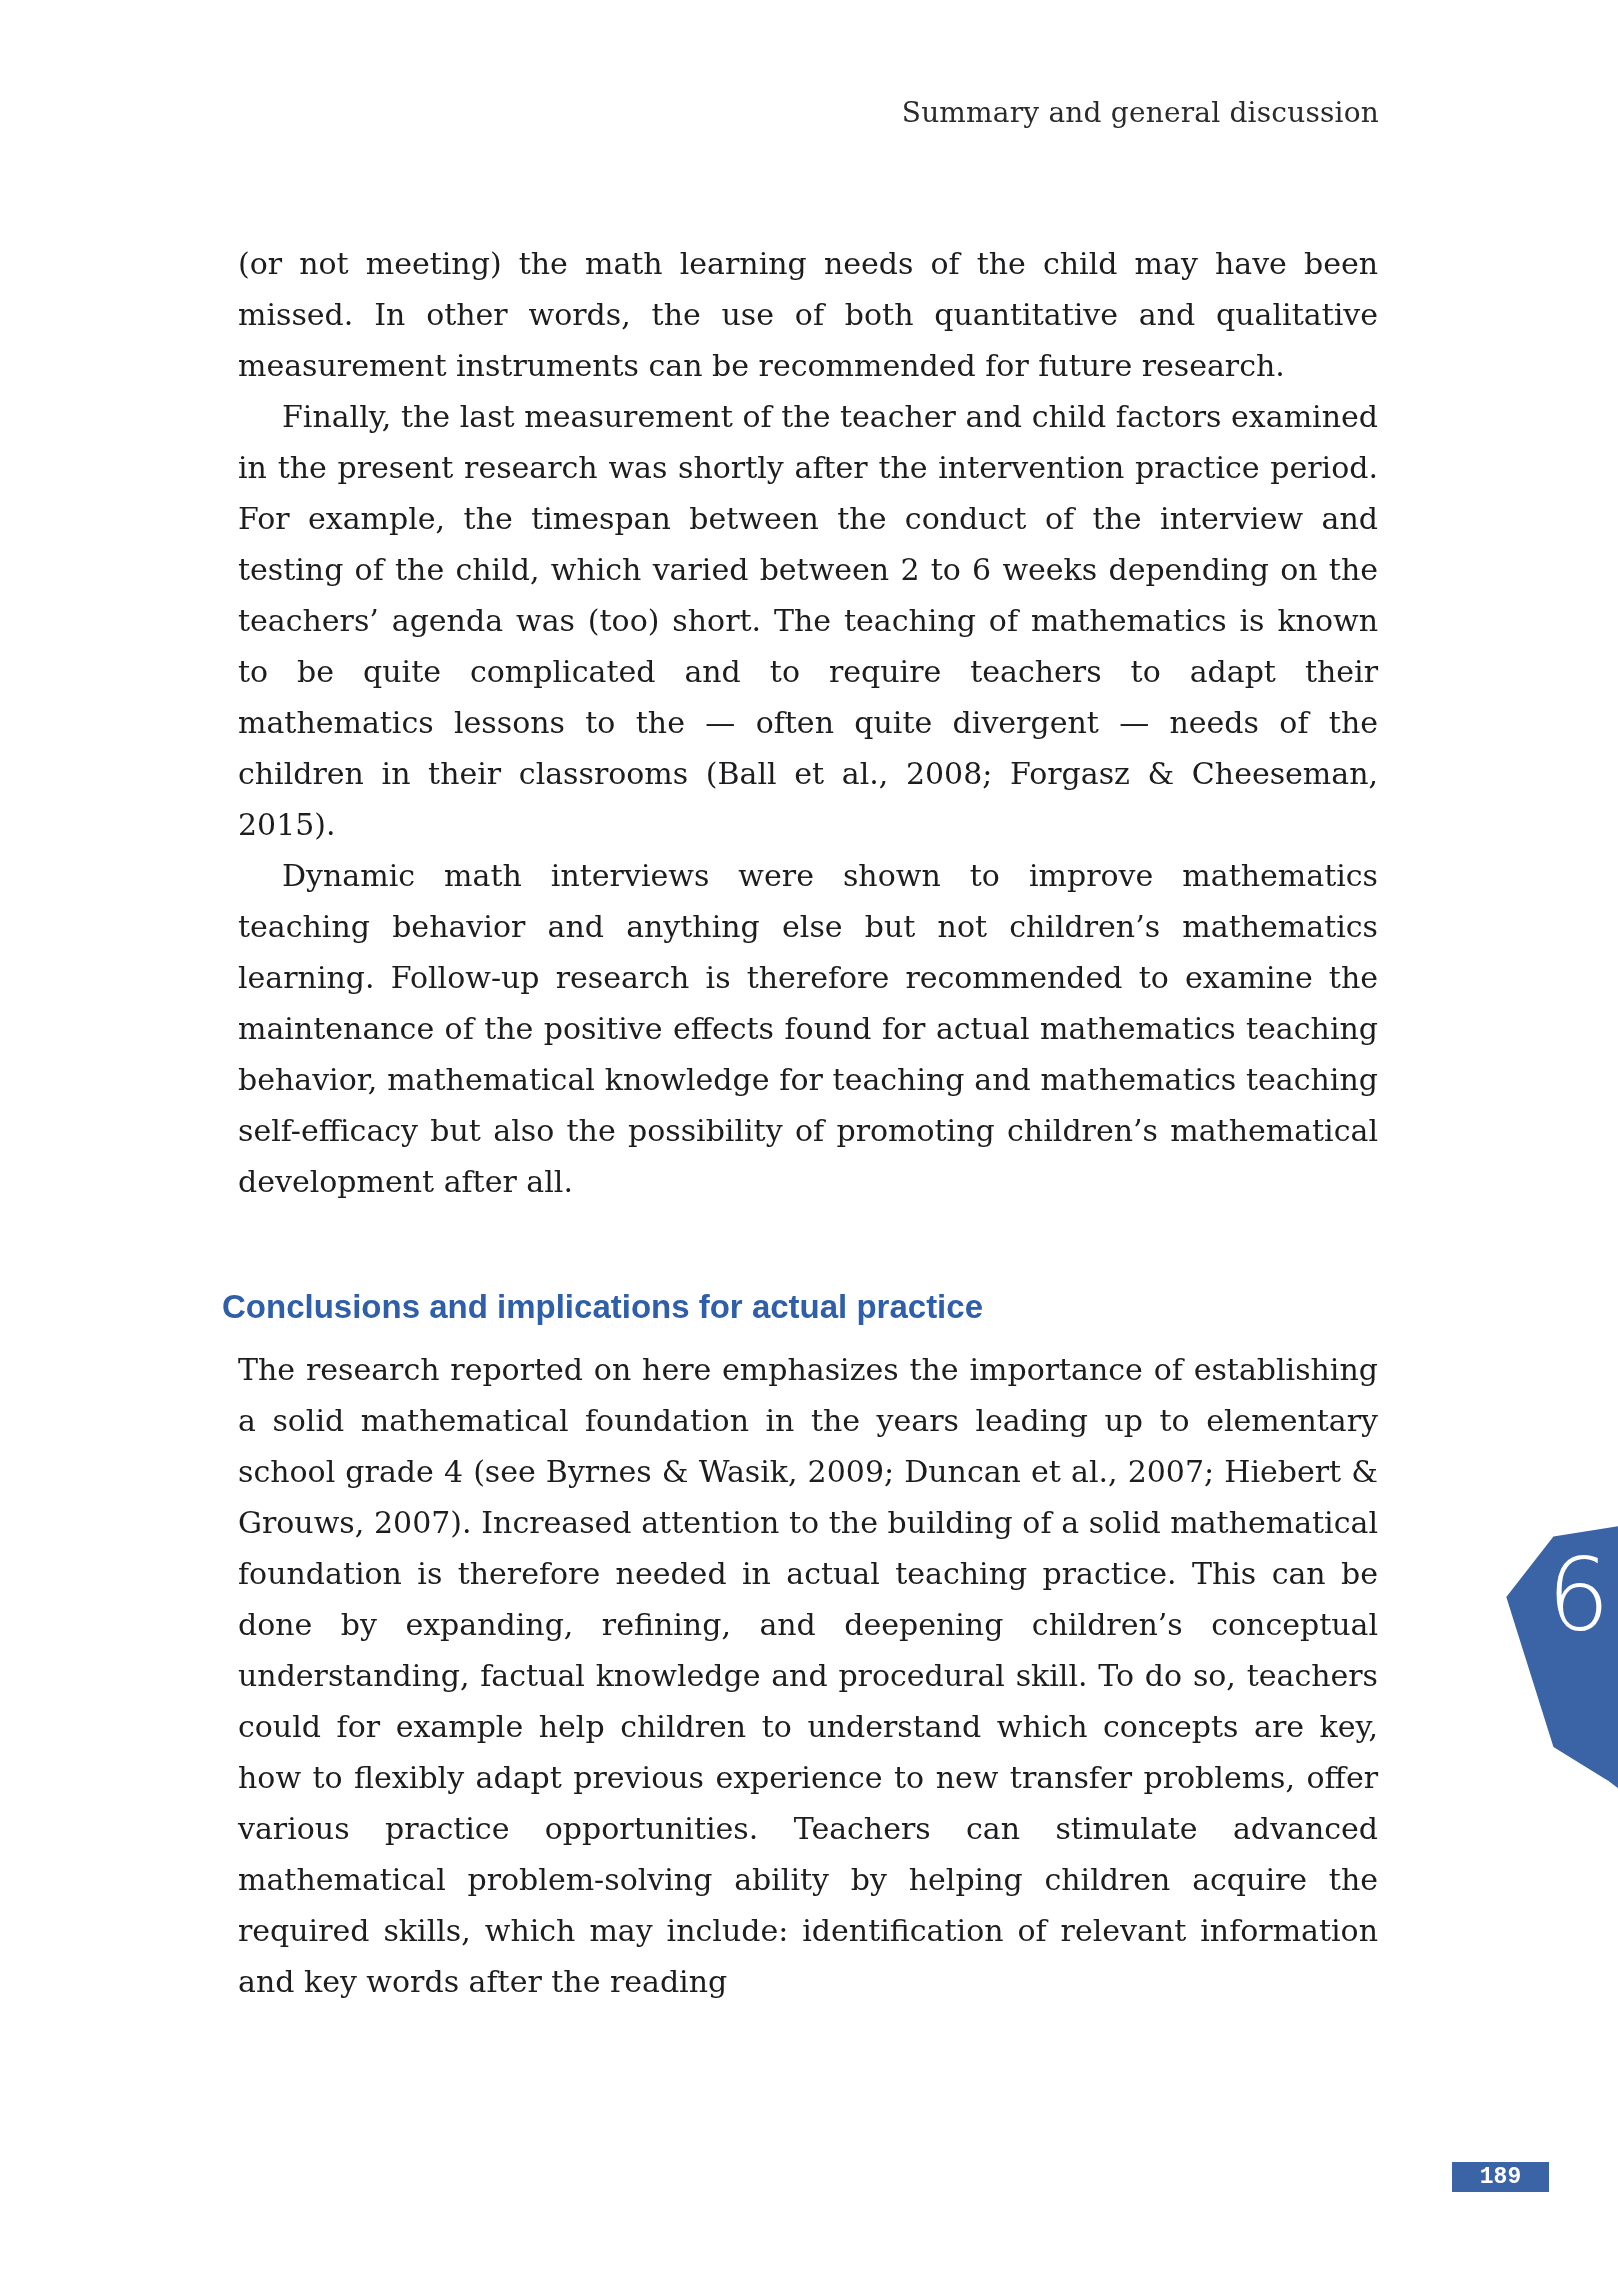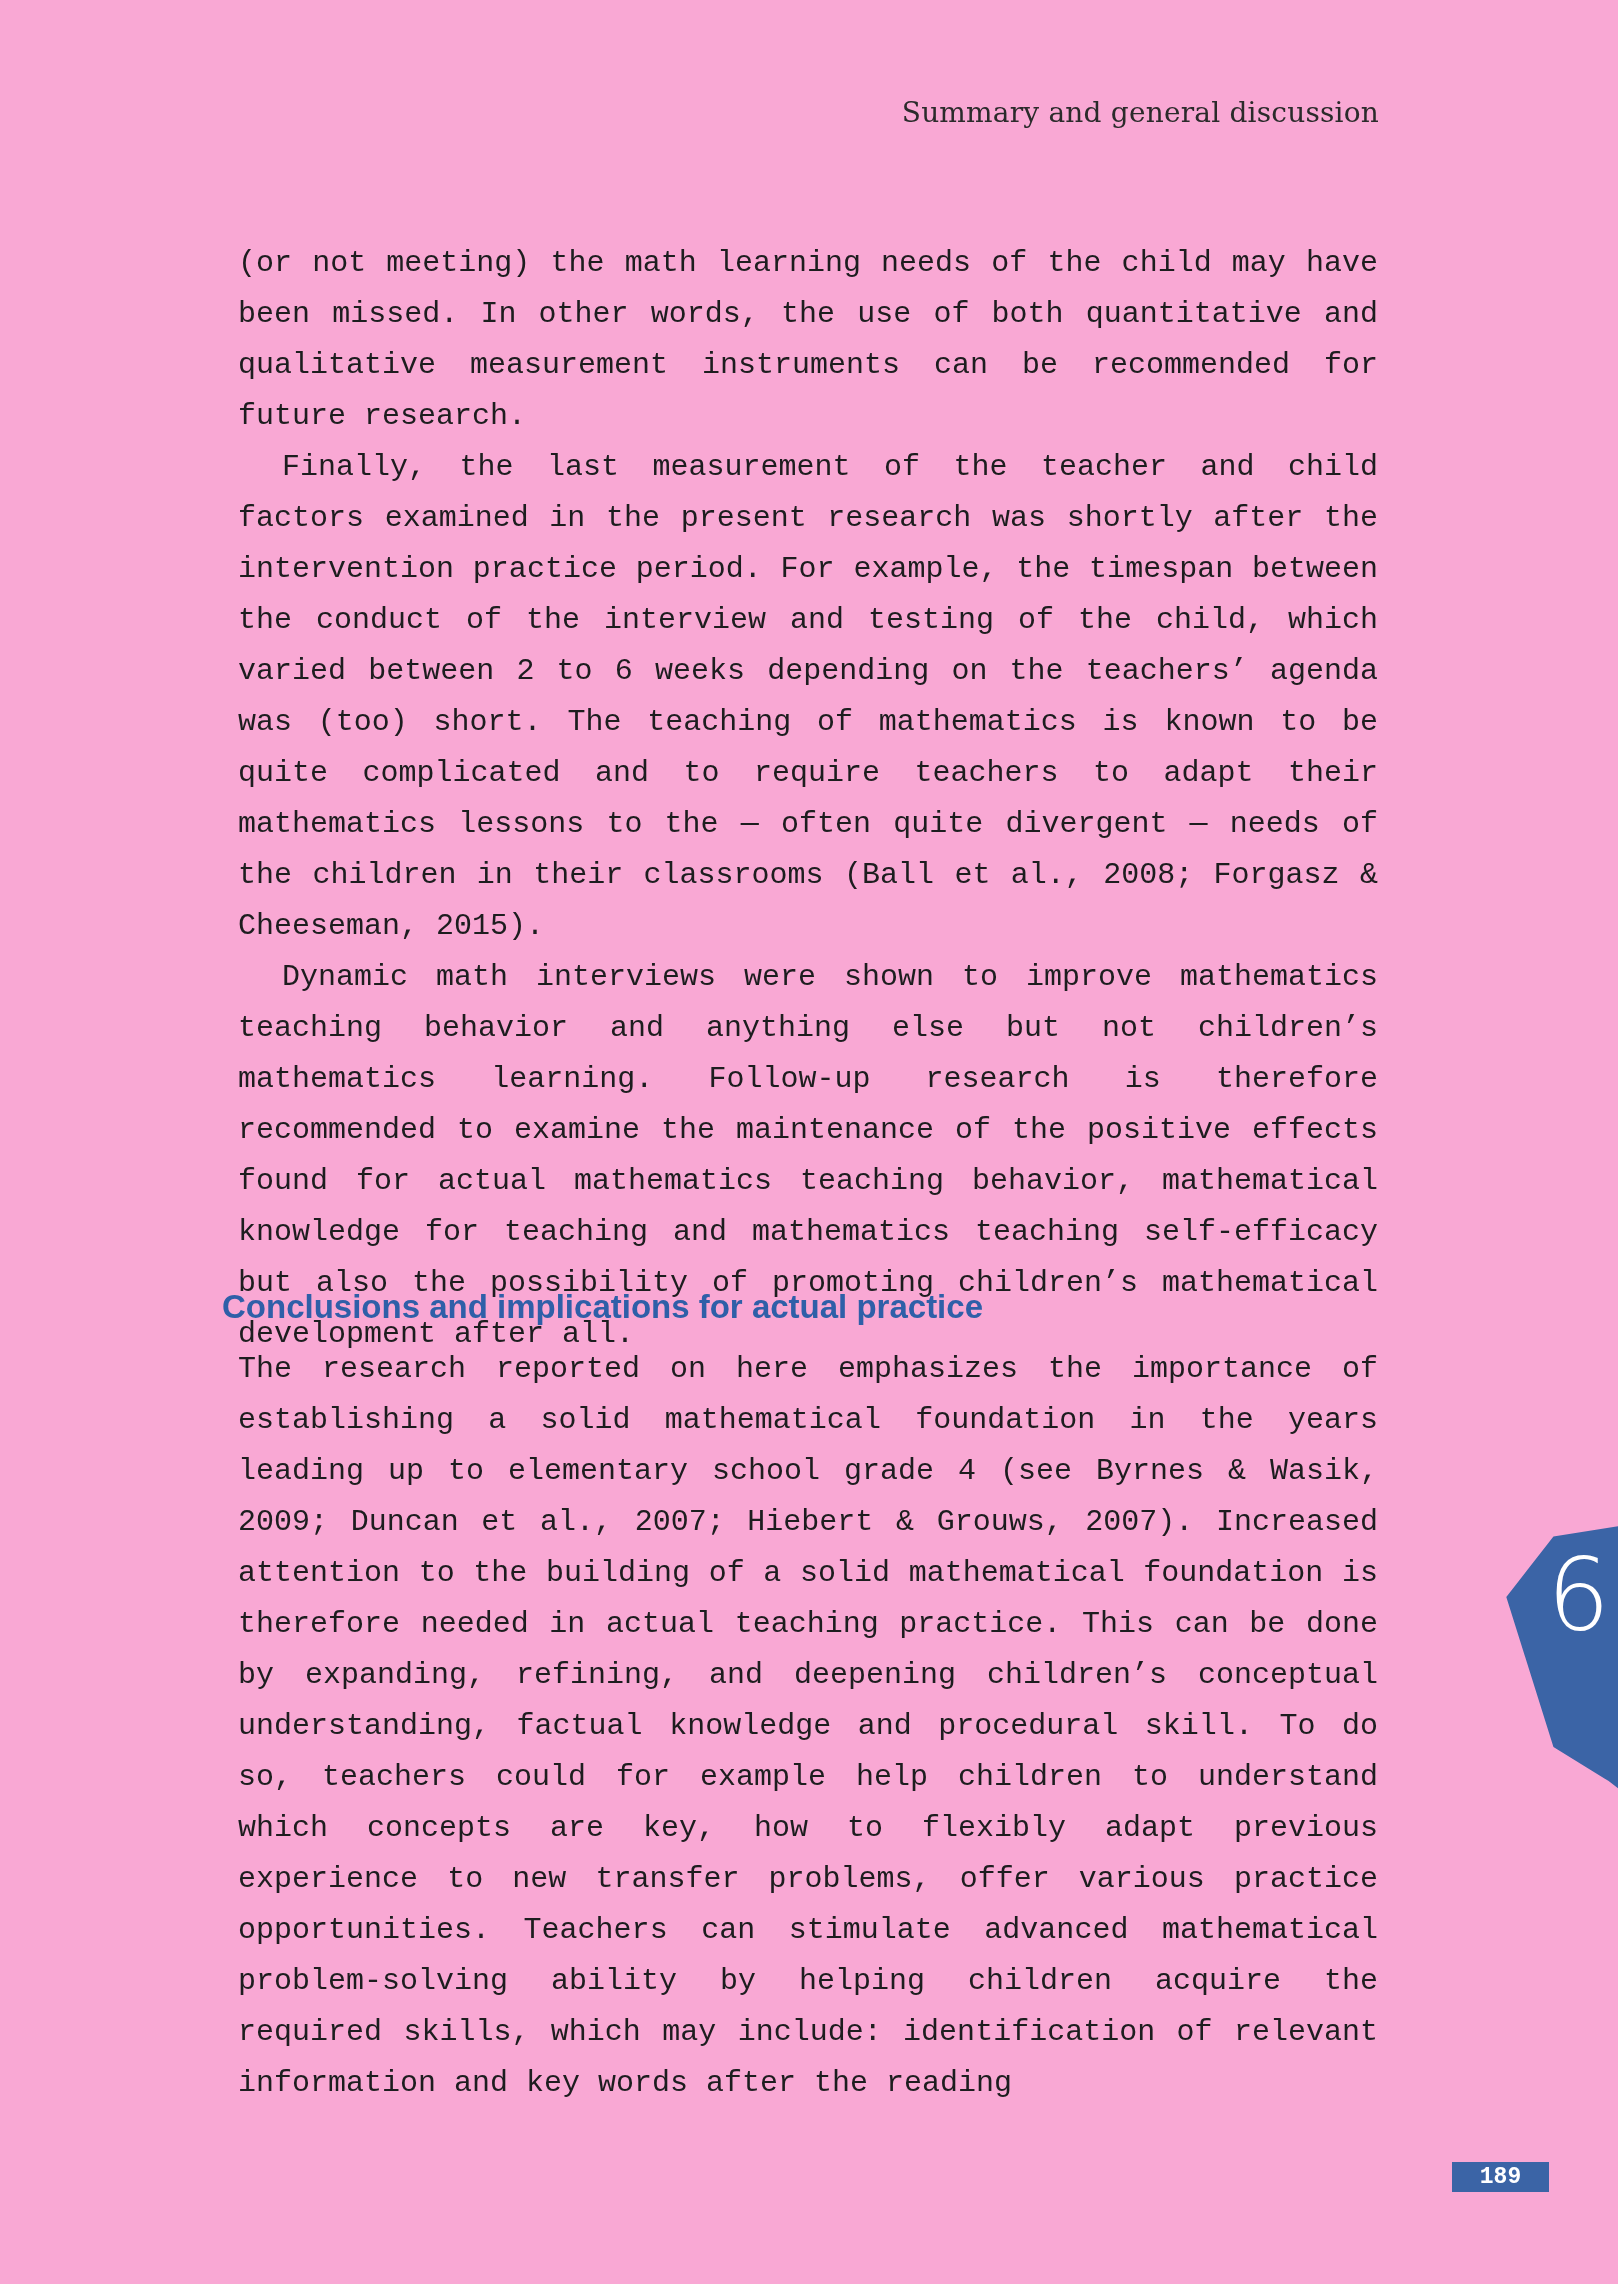--- a/index.html
+++ b/index.html
@@ -1,38 +1,37 @@
 <!DOCTYPE html>
 <html style="--accent-blue: #2f5fa8; --tab-blue: #3b64a6; --text-color: #1d1d1f;font-size:12px"><head>
 <meta charset="utf-8">
 <style>
   html,body { margin:0; padding:0; background:#e8e8e8; }
   .page {
     position:relative;
     width:1619px; height:2284px;
-    background:#f9a8d4;
+    background:#ffffff;
     overflow:hidden;
     font-family:"DejaVu Serif", serif;
   }
   .running-header {
     position:absolute;
     top:96px; right:240px;
     font-size:28px;
     color:#2b2b2b;
     letter-spacing:0.2px;
     white-space:nowrap;
   }
   .text-block {
     position:absolute;
     left:238px; width:1140px;
     font-size:30px;
     line-height:51px;
     color:#1d1d1f;
     text-align:justify;
-    font-family:Liberation Mono, monospace;
   }
   .text-block p { margin:0; }
   .text-block p.indent { text-indent:44px; }
   .text-block-1 { top:238px; }
   .text-block-2 { top:1344px; }
   .section-heading {
     position:absolute;
     left:222px; top:1288px; width:1188px;
     margin:0;
     font-family:"Liberation Sans", sans-serif;

